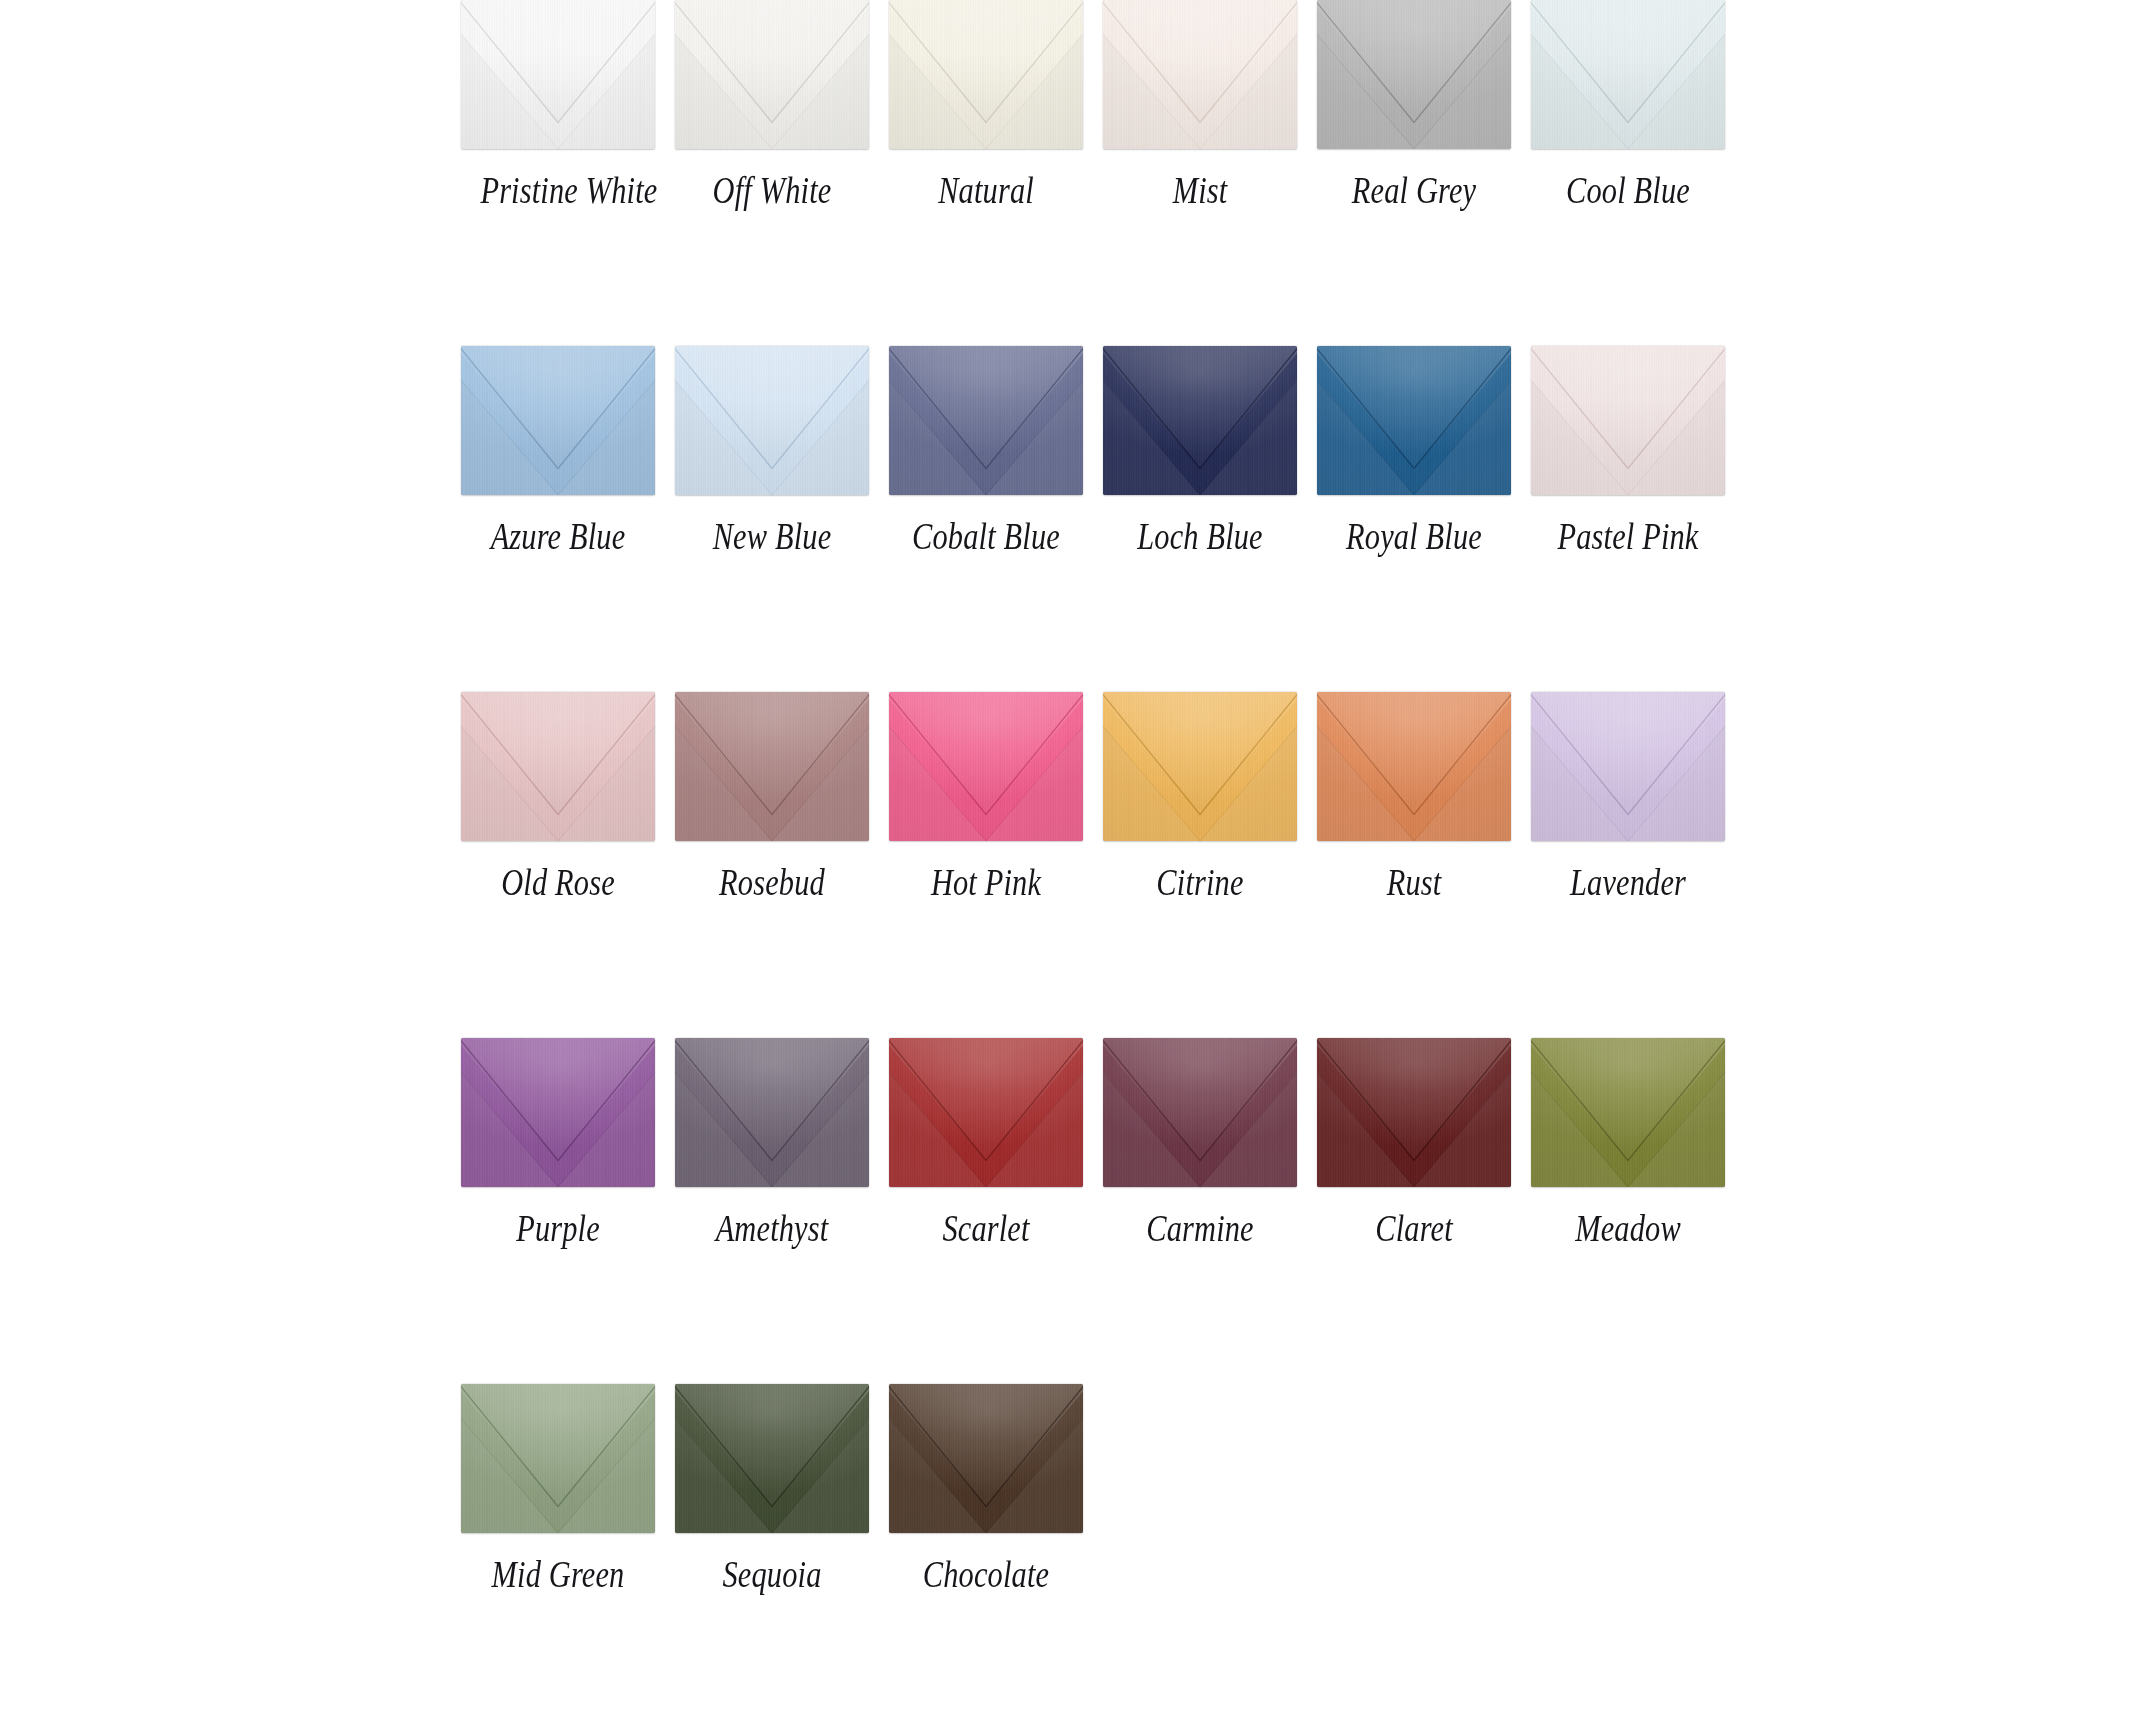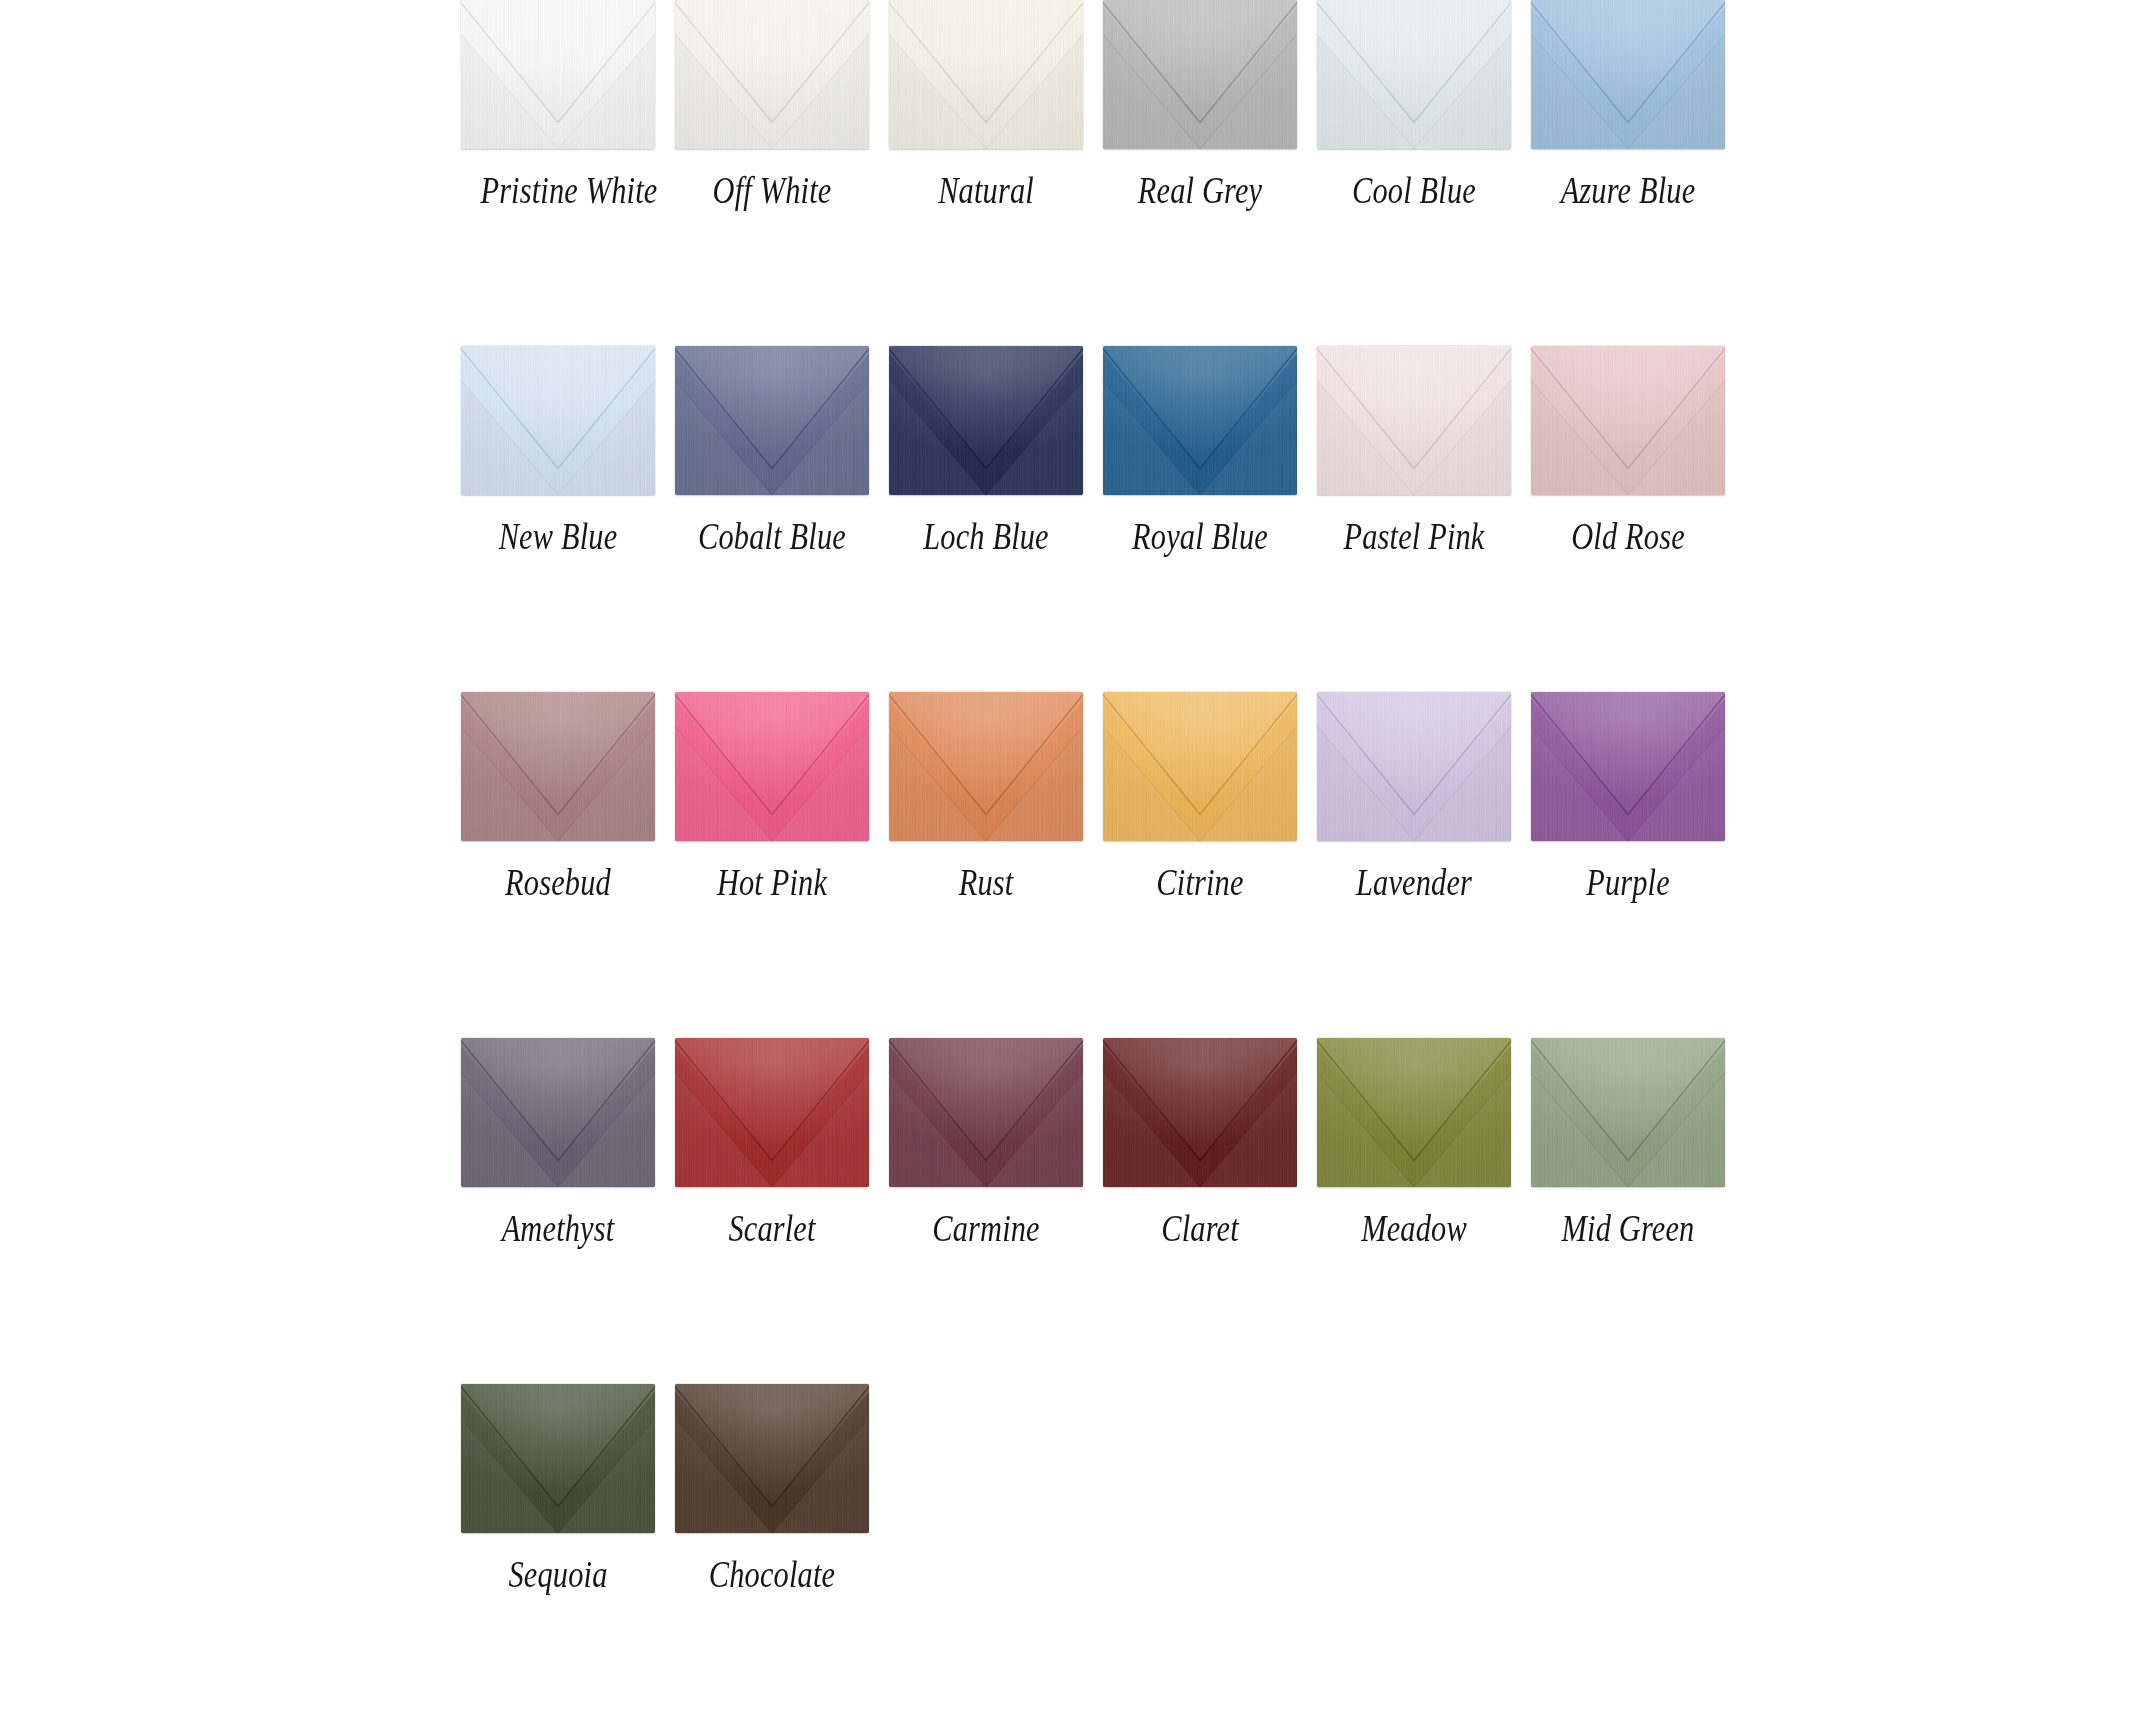--- a/index.html
+++ b/index.html
@@ -187,20 +187,37 @@
             <path d="M0 3 L113.5 143 L227 3" fill="none" stroke="#d8d4c4" stroke-width="1.6" stroke-linejoin="round"></path>
             <path d="M0 40 L113.5 174" fill="none" stroke="#d8d4c4" stroke-width="0.9" opacity="0.55"></path>
             <path d="M227 40 L113.5 174" fill="none" stroke="#d8d4c4" stroke-width="0.9" opacity="0.55"></path>
           </svg>
         </div>
         <div class="light"></div>
       </div>
       <div class="swatch-label">Natural</div>
     </div>
     <div class="swatch-cell">
+      <div class="envelope" style="--base: #f6ece6; --crease: #dfd0c8;">
+        <div class="grain"></div>
+        <div class="tri-l"></div>
+        <div class="tri-r"></div>
+        <div class="flap"></div>
+        <div class="crease">
+          <svg viewBox="0 0 227 174" preserveAspectRatio="none" aria-hidden="true">
+            <path d="M0 3 L113.5 143 L227 3" fill="none" stroke="#dfd0c8" stroke-width="1.6" stroke-linejoin="round"></path>
+            <path d="M0 40 L113.5 174" fill="none" stroke="#dfd0c8" stroke-width="0.9" opacity="0.55"></path>
+            <path d="M227 40 L113.5 174" fill="none" stroke="#dfd0c8" stroke-width="0.9" opacity="0.55"></path>
+          </svg>
+        </div>
+        <div class="light"></div>
+      </div>
+      <div class="swatch-label">Mist</div>
+    </div>
+    <div class="swatch-cell">
       <div class="envelope" style="--base: #b6b6b6; --crease: #8f8f8f;">
         <div class="grain"></div>
         <div class="tri-l"></div>
         <div class="tri-r"></div>
         <div class="flap"></div>
         <div class="crease">
           <svg viewBox="0 0 227 174" preserveAspectRatio="none" aria-hidden="true">
             <path d="M0 3 L113.5 143 L227 3" fill="none" stroke="#8f8f8f" stroke-width="1.6" stroke-linejoin="round"></path>
             <path d="M0 40 L113.5 174" fill="none" stroke="#8f8f8f" stroke-width="0.9" opacity="0.55"></path>
             <path d="M227 40 L113.5 174" fill="none" stroke="#8f8f8f" stroke-width="0.9" opacity="0.55"></path>
@@ -374,52 +391,52 @@
             <path d="M0 3 L113.5 143 L227 3" fill="none" stroke="#cf3f70" stroke-width="1.6" stroke-linejoin="round"></path>
             <path d="M0 40 L113.5 174" fill="none" stroke="#cf3f70" stroke-width="0.9" opacity="0.55"></path>
             <path d="M227 40 L113.5 174" fill="none" stroke="#cf3f70" stroke-width="0.9" opacity="0.55"></path>
           </svg>
         </div>
         <div class="light"></div>
       </div>
       <div class="swatch-label">Hot Pink</div>
     </div>
     <div class="swatch-cell">
+      <div class="envelope" style="--base: #f0b759; --crease: #cc9538;">
+        <div class="grain"></div>
+        <div class="tri-l"></div>
+        <div class="tri-r"></div>
+        <div class="flap"></div>
+        <div class="crease">
+          <svg viewBox="0 0 227 174" preserveAspectRatio="none" aria-hidden="true">
+            <path d="M0 3 L113.5 143 L227 3" fill="none" stroke="#cc9538" stroke-width="1.6" stroke-linejoin="round"></path>
+            <path d="M0 40 L113.5 174" fill="none" stroke="#cc9538" stroke-width="0.9" opacity="0.55"></path>
+            <path d="M227 40 L113.5 174" fill="none" stroke="#cc9538" stroke-width="0.9" opacity="0.55"></path>
+          </svg>
+        </div>
+        <div class="light"></div>
+      </div>
+      <div class="swatch-label">Citrine</div>
+    </div>
+    <div class="swatch-cell">
       <div class="envelope" style="--base: #e08755; --crease: #bb6739;">
         <div class="grain"></div>
         <div class="tri-l"></div>
         <div class="tri-r"></div>
         <div class="flap"></div>
         <div class="crease">
           <svg viewBox="0 0 227 174" preserveAspectRatio="none" aria-hidden="true">
             <path d="M0 3 L113.5 143 L227 3" fill="none" stroke="#bb6739" stroke-width="1.6" stroke-linejoin="round"></path>
             <path d="M0 40 L113.5 174" fill="none" stroke="#bb6739" stroke-width="0.9" opacity="0.55"></path>
             <path d="M227 40 L113.5 174" fill="none" stroke="#bb6739" stroke-width="0.9" opacity="0.55"></path>
           </svg>
         </div>
         <div class="light"></div>
       </div>
       <div class="swatch-label">Rust</div>
-    </div>
-    <div class="swatch-cell">
-      <div class="envelope" style="--base: #f0b759; --crease: #cc9538;">
-        <div class="grain"></div>
-        <div class="tri-l"></div>
-        <div class="tri-r"></div>
-        <div class="flap"></div>
-        <div class="crease">
-          <svg viewBox="0 0 227 174" preserveAspectRatio="none" aria-hidden="true">
-            <path d="M0 3 L113.5 143 L227 3" fill="none" stroke="#cc9538" stroke-width="1.6" stroke-linejoin="round"></path>
-            <path d="M0 40 L113.5 174" fill="none" stroke="#cc9538" stroke-width="0.9" opacity="0.55"></path>
-            <path d="M227 40 L113.5 174" fill="none" stroke="#cc9538" stroke-width="0.9" opacity="0.55"></path>
-          </svg>
-        </div>
-        <div class="light"></div>
-      </div>
-      <div class="swatch-label">Citrine</div>
     </div>
     <div class="swatch-cell">
       <div class="envelope" style="--base: #d3c3e4; --crease: #b2a0c6;">
         <div class="grain"></div>
         <div class="tri-l"></div>
         <div class="tri-r"></div>
         <div class="flap"></div>
         <div class="crease">
           <svg viewBox="0 0 227 174" preserveAspectRatio="none" aria-hidden="true">
             <path d="M0 3 L113.5 143 L227 3" fill="none" stroke="#b2a0c6" stroke-width="1.6" stroke-linejoin="round"></path>

